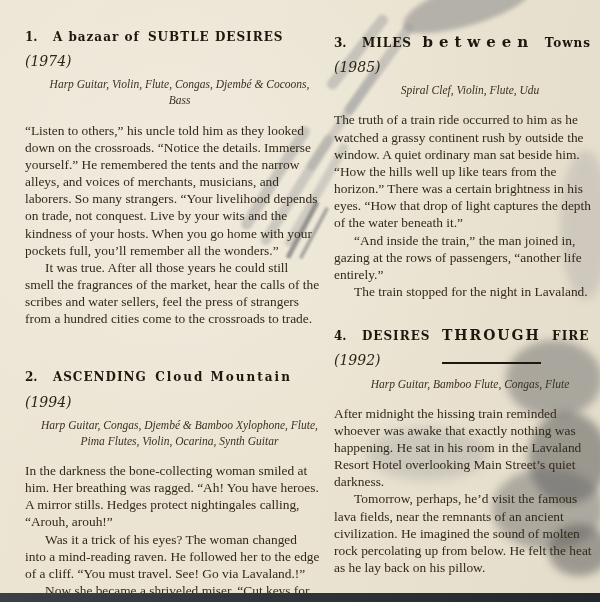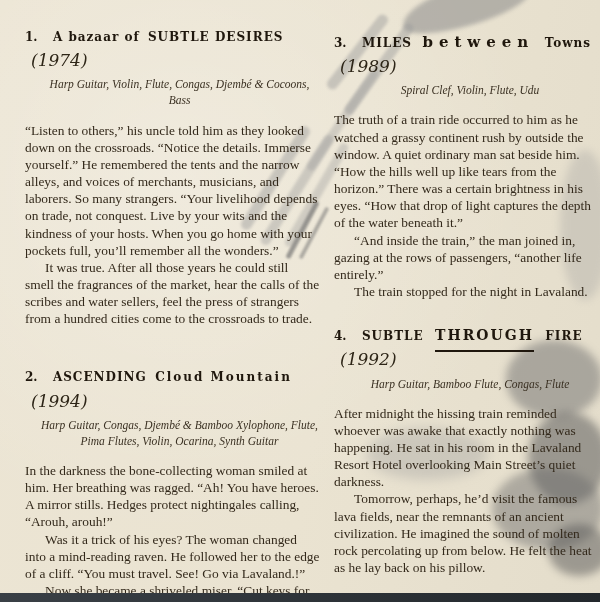--- a/index.html
+++ b/index.html
@@ -19,23 +19,23 @@
   .feather{background:#8a8a8a;border-radius:50% 50% 50% 50%/60% 60% 40% 40%;filter:blur(2px);opacity:.55;}
   .scanbar{left:0;right:0;bottom:0;height:9px;background:linear-gradient(90deg,#3a4046,#23282c);opacity:1;}
   
   .col{position:absolute;z-index:2;}
   .col-left{left:25px;top:20px;width:295px;}
   .col-right{left:334px;top:26px;width:258px;}
   
   .t-head{font-family:"DejaVu Serif", serif;color:#1f170d;line-height:1.05;margin:0 0 6px 0;}
   .t-num{font-size:12px;font-weight:bold;margin-right:7px;}
   .t-a,.t-b{font-size:12px;font-weight:bold;letter-spacing:1px;}
-  .t-year{font-style:italic;font-size:17px;font-weight:normal;letter-spacing:0;margin-left:6px;color:#2d2517;}
+  .t-year{font-style:italic;font-size:14px;font-weight:normal;letter-spacing:0;margin-left:0;color:#2d2517;}
   #track-3 .t-mid{font-size:15px;font-weight:bold;letter-spacing:6px;margin:0 2px;text-align:right;}
-  #track-4 .t-mid{font-size:14px;font-weight:bold;letter-spacing:2px;border-bottom:2px solid #1f170d;padding-bottom:7px;margin:0 3px;}
+  #track-4 .t-mid{font-size:14px;font-weight:bold;letter-spacing:2px;border-bottom:2px solid #1f170d;padding-bottom:19px;margin:0 3px;}
   .instruments{font-style:italic;font-size:11.5px;line-height:1.4;margin:0 0 13px 14px;color:#3a3022;text-align:center;}
   .body p{margin:0;font-size:13.4px;line-height:1.28;text-indent:1.5em;}
   .body p.first{text-indent:0;}
   #track-2{margin-top:33px;}
   #track-4{margin-top:19px;}
   #track-2 .t-b{letter-spacing:2px;}
 </style>
 </head>
 <body>
 
@@ -94,34 +94,34 @@
   </div>
 
   <div class="col col-right">
 
     <section id="track-3">
       <h2 class="t-head">
         <span class="t-num">3.</span>
         <span class="t-a">MILES</span>
         <span class="t-mid">between</span>
         <span class="t-b">Towns</span>
-        <span class="t-year">(1989)</span>
+        <span class="t-year">(1985)</span>
       </h2>
       <div class="instruments">Spiral Clef, Violin, Flute, Udu</div>
       <div class="body">
         <p class="first">The truth of a train ride occurred to him as he watched a grassy continent rush by outside the window. A quiet ordinary man sat beside him. “How the hills well up like tears from the horizon.” There was a certain brightness in his eyes. “How that drop of light captures the depth of the water beneath it.”</p>
         <p>“And inside the train,” the man joined in, gazing at the rows of passengers, “another life entirely.”</p>
         <p>The train stopped for the night in Lavaland.</p>
       </div>
     </section>
 
     <section id="track-4">
       <h2 class="t-head">
         <span class="t-num">4.</span>
-        <span class="t-a">SUBTLE</span>
+        <span class="t-a">DESIRES</span>
         <span class="t-mid">THROUGH</span>
         <span class="t-b">FIRE</span>
         <span class="t-year">(1992)</span>
       </h2>
       <div class="instruments">Harp Guitar, Bamboo Flute, Congas, Flute</div>
       <div class="body">
         <p class="first">After midnight the hissing train reminded whoever was awake that exactly nothing was happening. He sat in his room in the Lavaland Resort Hotel overlooking Main Street’s quiet darkness.</p>
         <p>Tomorrow, perhaps, he’d visit the famous lava fields, near the remnants of an ancient civilization. He imagined the sound of molten rock percolating up from below. He felt the heat as he lay back on his pillow.</p>
 
       </div>

